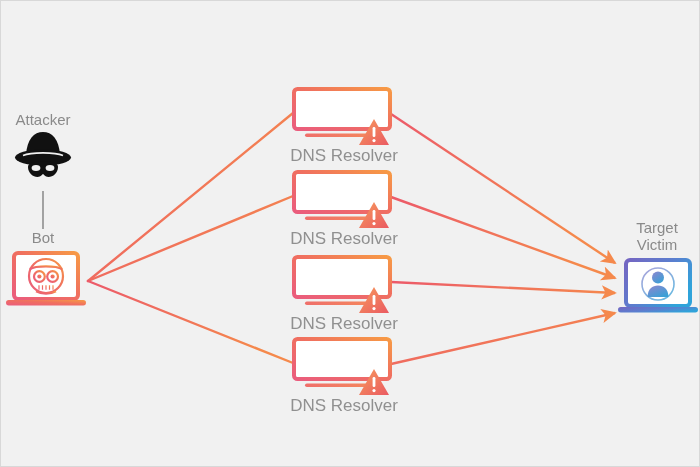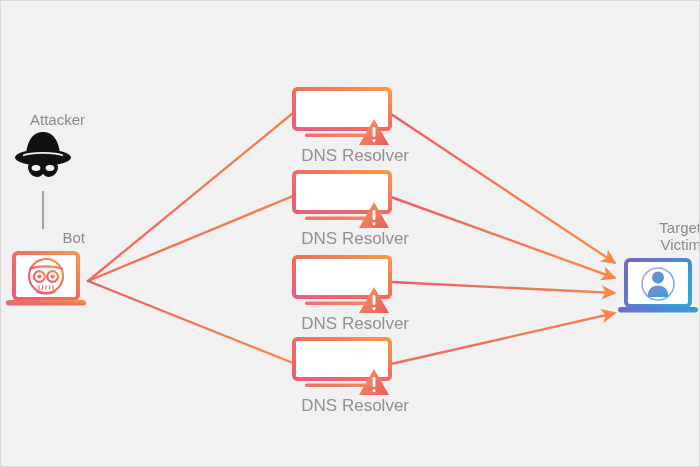--- a/index.html
+++ b/index.html
@@ -22,21 +22,21 @@
     left: 0;
     top: 0;
     width: 700px;
     height: 467px;
   }
   .node-label {
     position: absolute;
     color: #8a8a8a;
     font-family: "Liberation Sans", sans-serif;
     font-size: 13px;
-    text-align: right;
+    text-align: center;
     white-space: pre-line;
     line-height: 1.15;
     user-select: none;
   }
   .label-attacker {
     left: 0px;
     top: 110px;
     width: 84px;
     font-size: 15px;
   }

